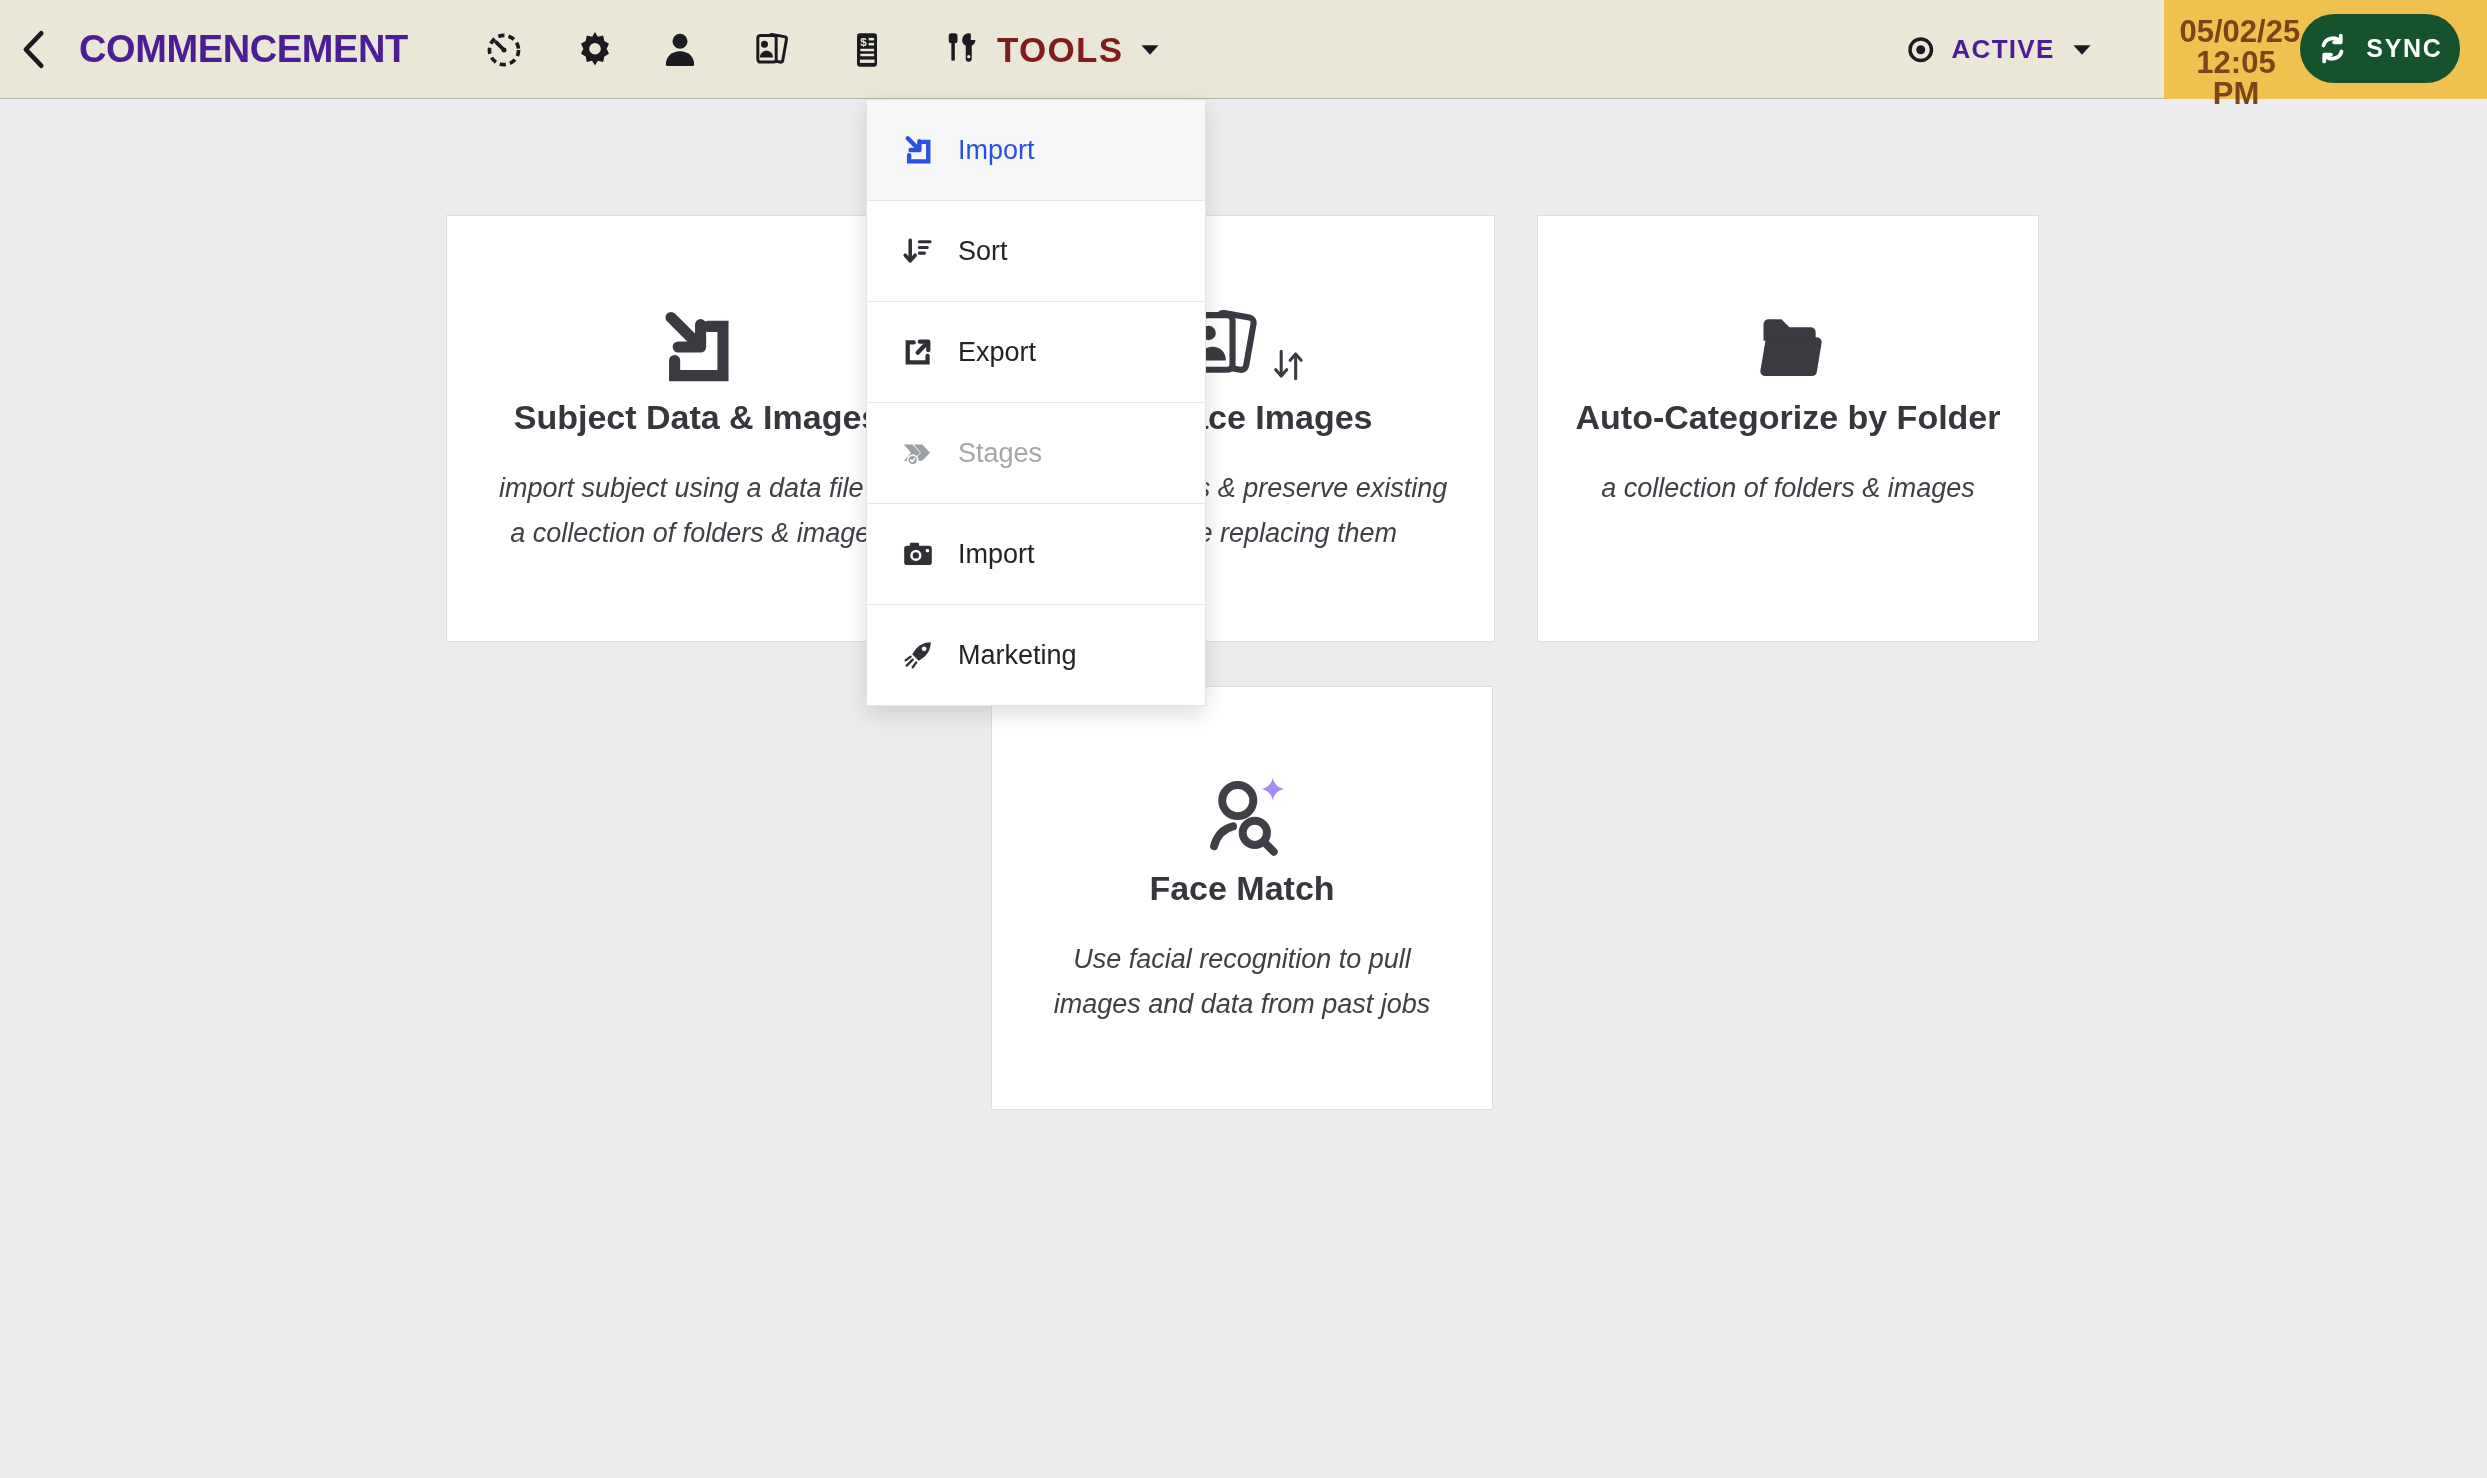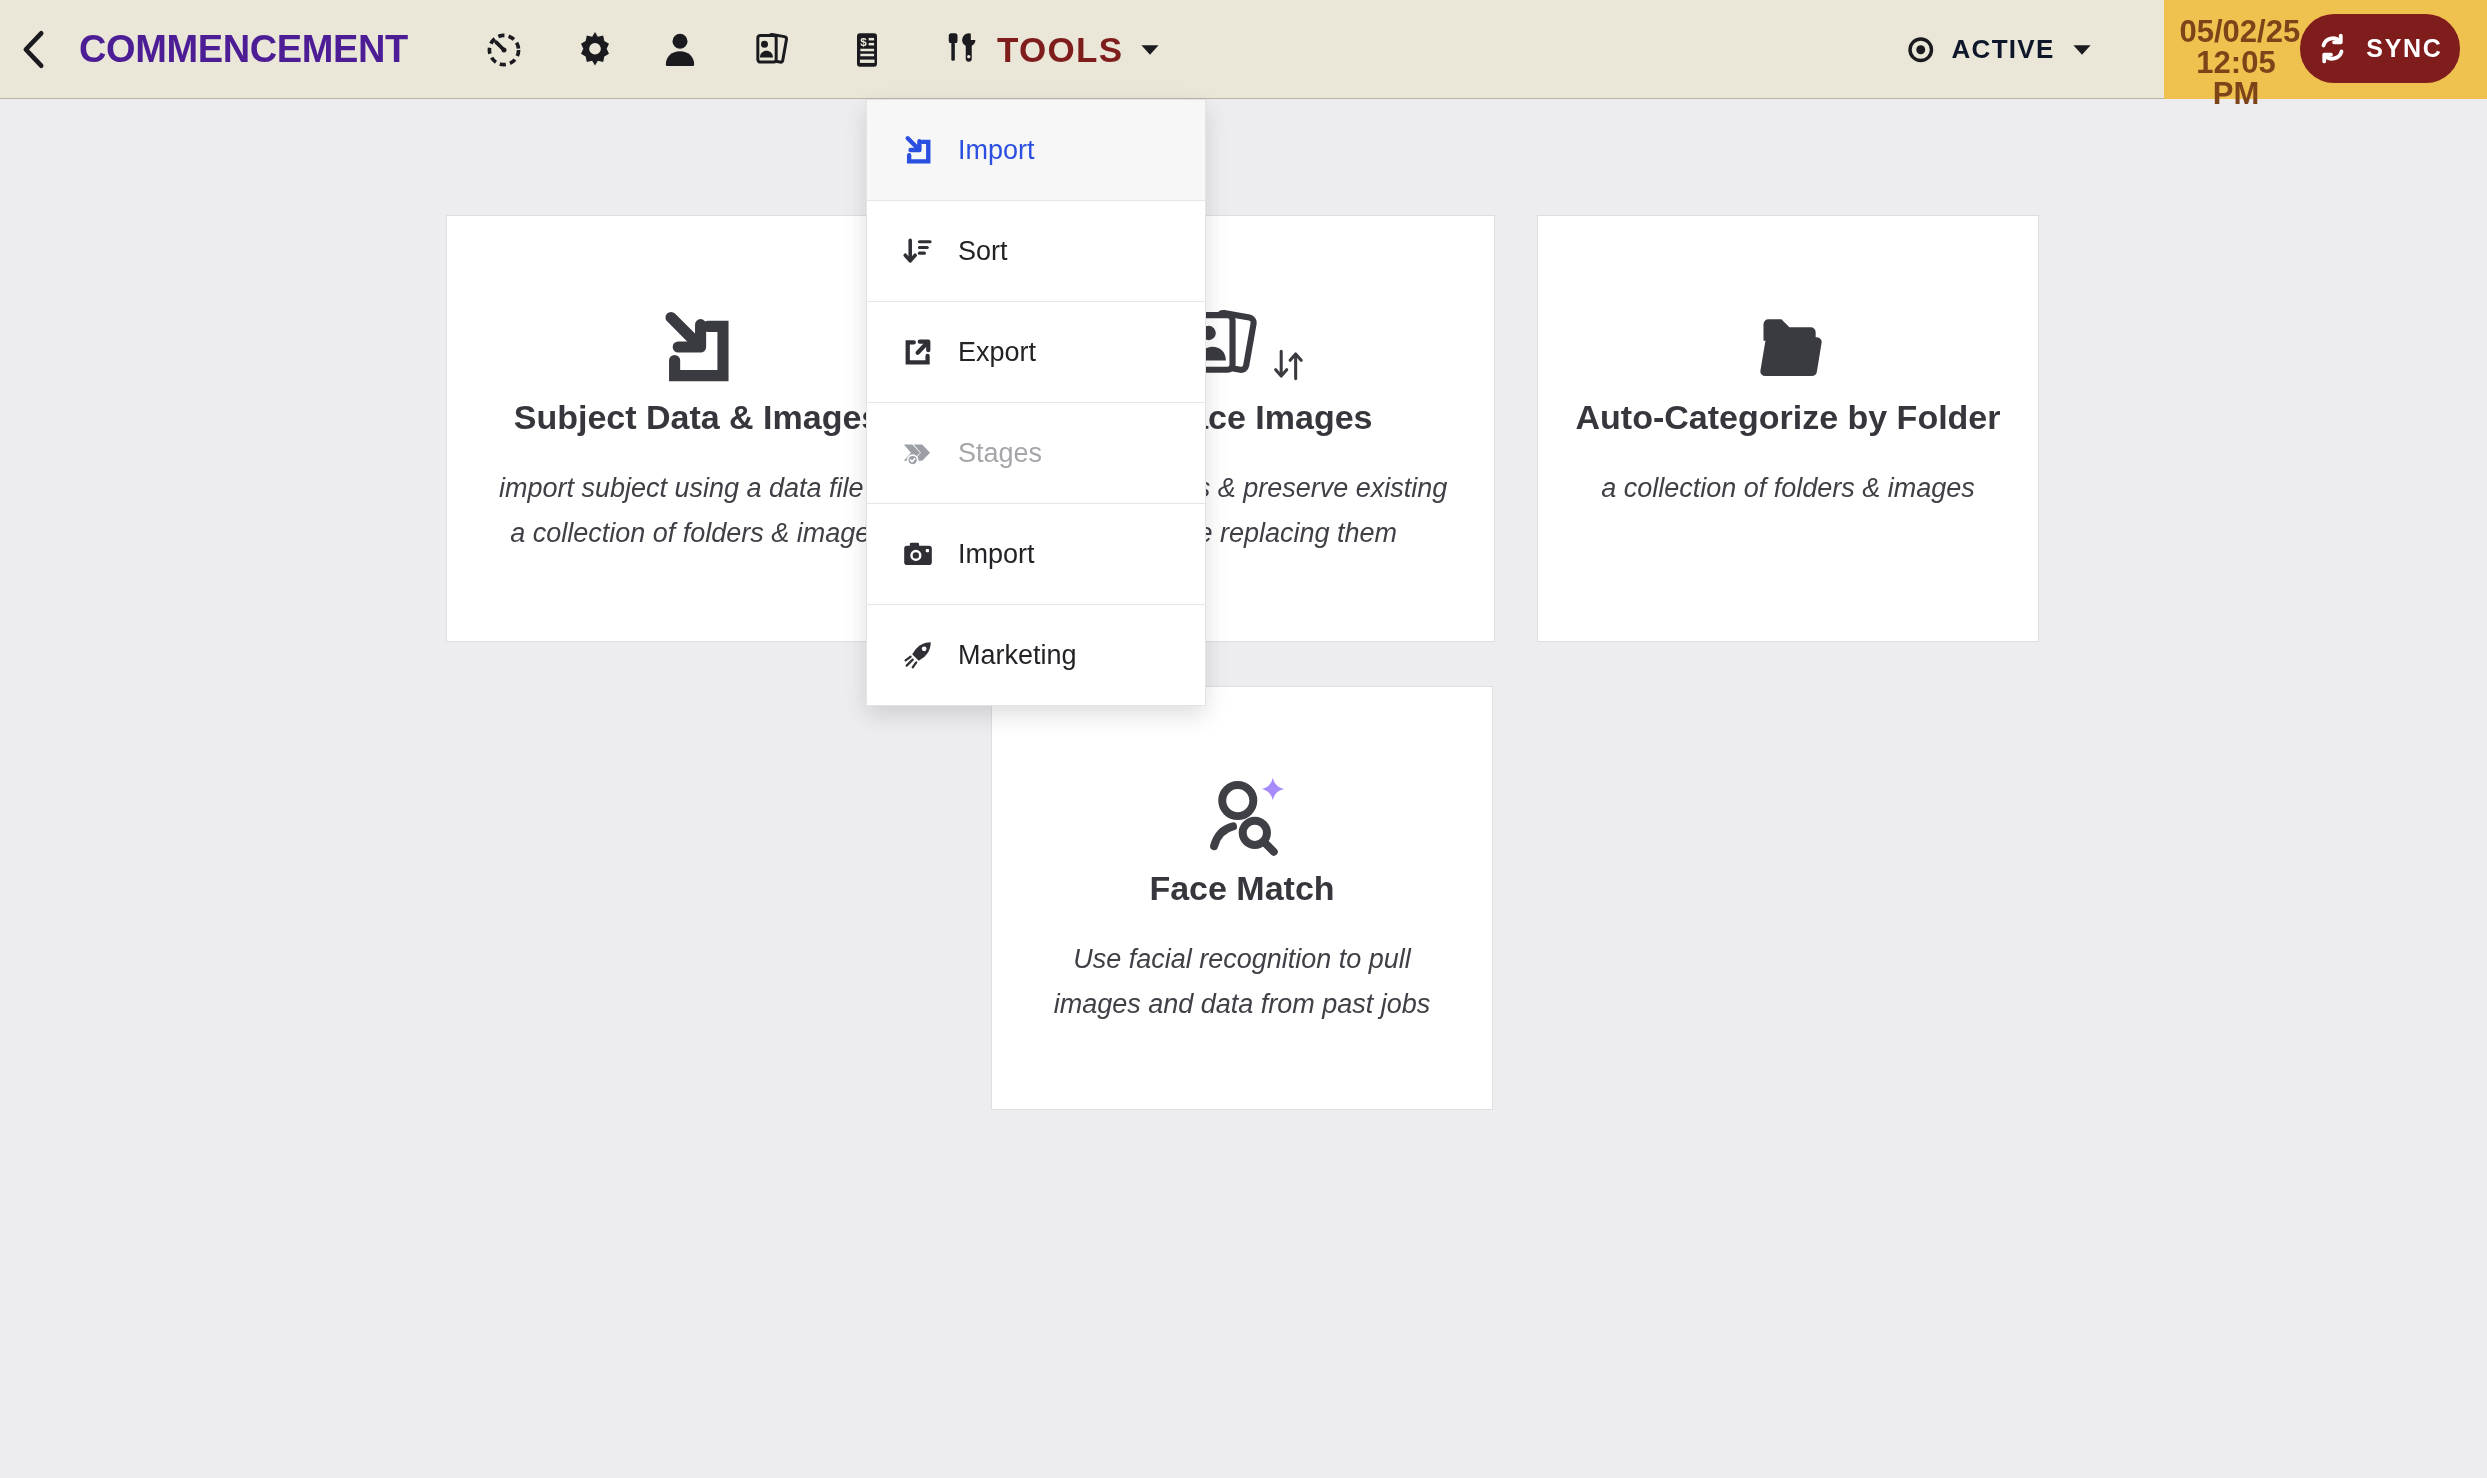--- a/index.html
+++ b/index.html
@@ -17,26 +17,26 @@
   .navicon{position:absolute;top:30px;width:40px;height:40px;color:#1b1b1f;cursor:pointer;}
   .ni-gauge{left:484px;} .ni-gear{left:575px;} .ni-person{left:660px;}
   .ni-photos{left:752px;} .ni-invoice{left:847px;}
   .tools-trigger{position:absolute;left:940px;top:0;height:99px;display:flex;align-items:center;
                  cursor:pointer;color:#1b1b1f;}
   .tools-trigger .t-icon{width:40px;height:40px;}
   .tools-label{margin-left:17px;font-size:35px;font-weight:700;letter-spacing:1.3px;color:#7f1d1d;}
   .caret{margin-left:17px;}
   .status-trigger{position:absolute;left:1907px;top:0;height:99px;display:flex;align-items:center;
                   cursor:pointer;color:#1b1b1f;}
-  .status-label{margin-left:17px;font-size:26px;font-weight:700;letter-spacing:1.3px;color:#0f172a;}
+  .status-label{margin-left:17px;font-size:26px;font-weight:700;letter-spacing:1.3px;color:#4c1d95;}
   .sync-panel{position:absolute;left:2164px;top:0;width:323px;height:99px;background:#EFC14F;}
   .sync-datetime{position:absolute;left:15.5px;top:16.3px;width:113px;text-align:center;
                  font-size:31px;font-weight:700;line-height:31px;color:#7c4418;}
   .sync-btn{position:absolute;left:136px;top:13.7px;width:160px;height:69px;border:none;cursor:pointer;
-            border-radius:34px;background:#7f1d1d;color:#fff;display:flex;align-items:center;
+            border-radius:34px;background:#14532d;color:#fff;display:flex;align-items:center;
             justify-content:center;gap:18px;font-family:"Liberation Sans",sans-serif;}
   .sync-btn span{font-size:25px;font-weight:700;letter-spacing:1.7px;color:#fff;}
 
   
   .card{position:absolute;background:#ffffff;border:0.9px solid #dedee1;box-sizing:border-box;
         cursor:pointer;z-index:5;}
   .card-1{left:446px;top:215px;width:502px;height:427px;}
   .card-2{left:993px;top:215px;width:502px;height:427px;}
   .card-3{left:1537px;top:215px;width:502px;height:427px;}
   .card-face{left:991px;top:686px;width:502px;height:424px;}

